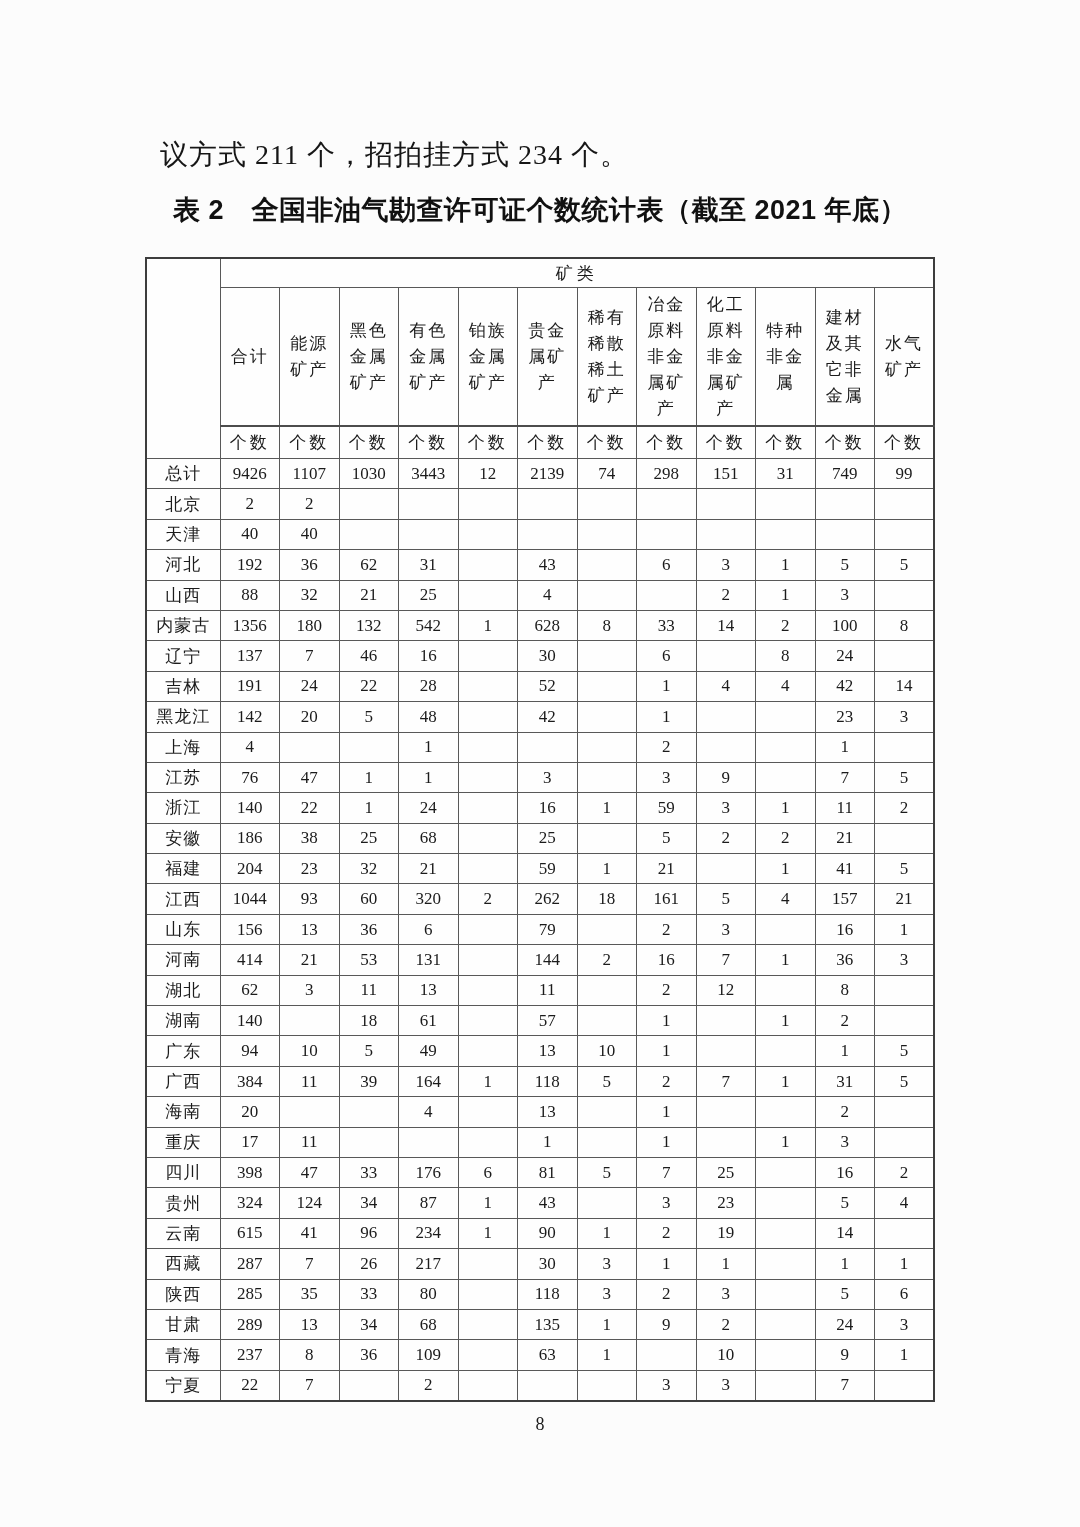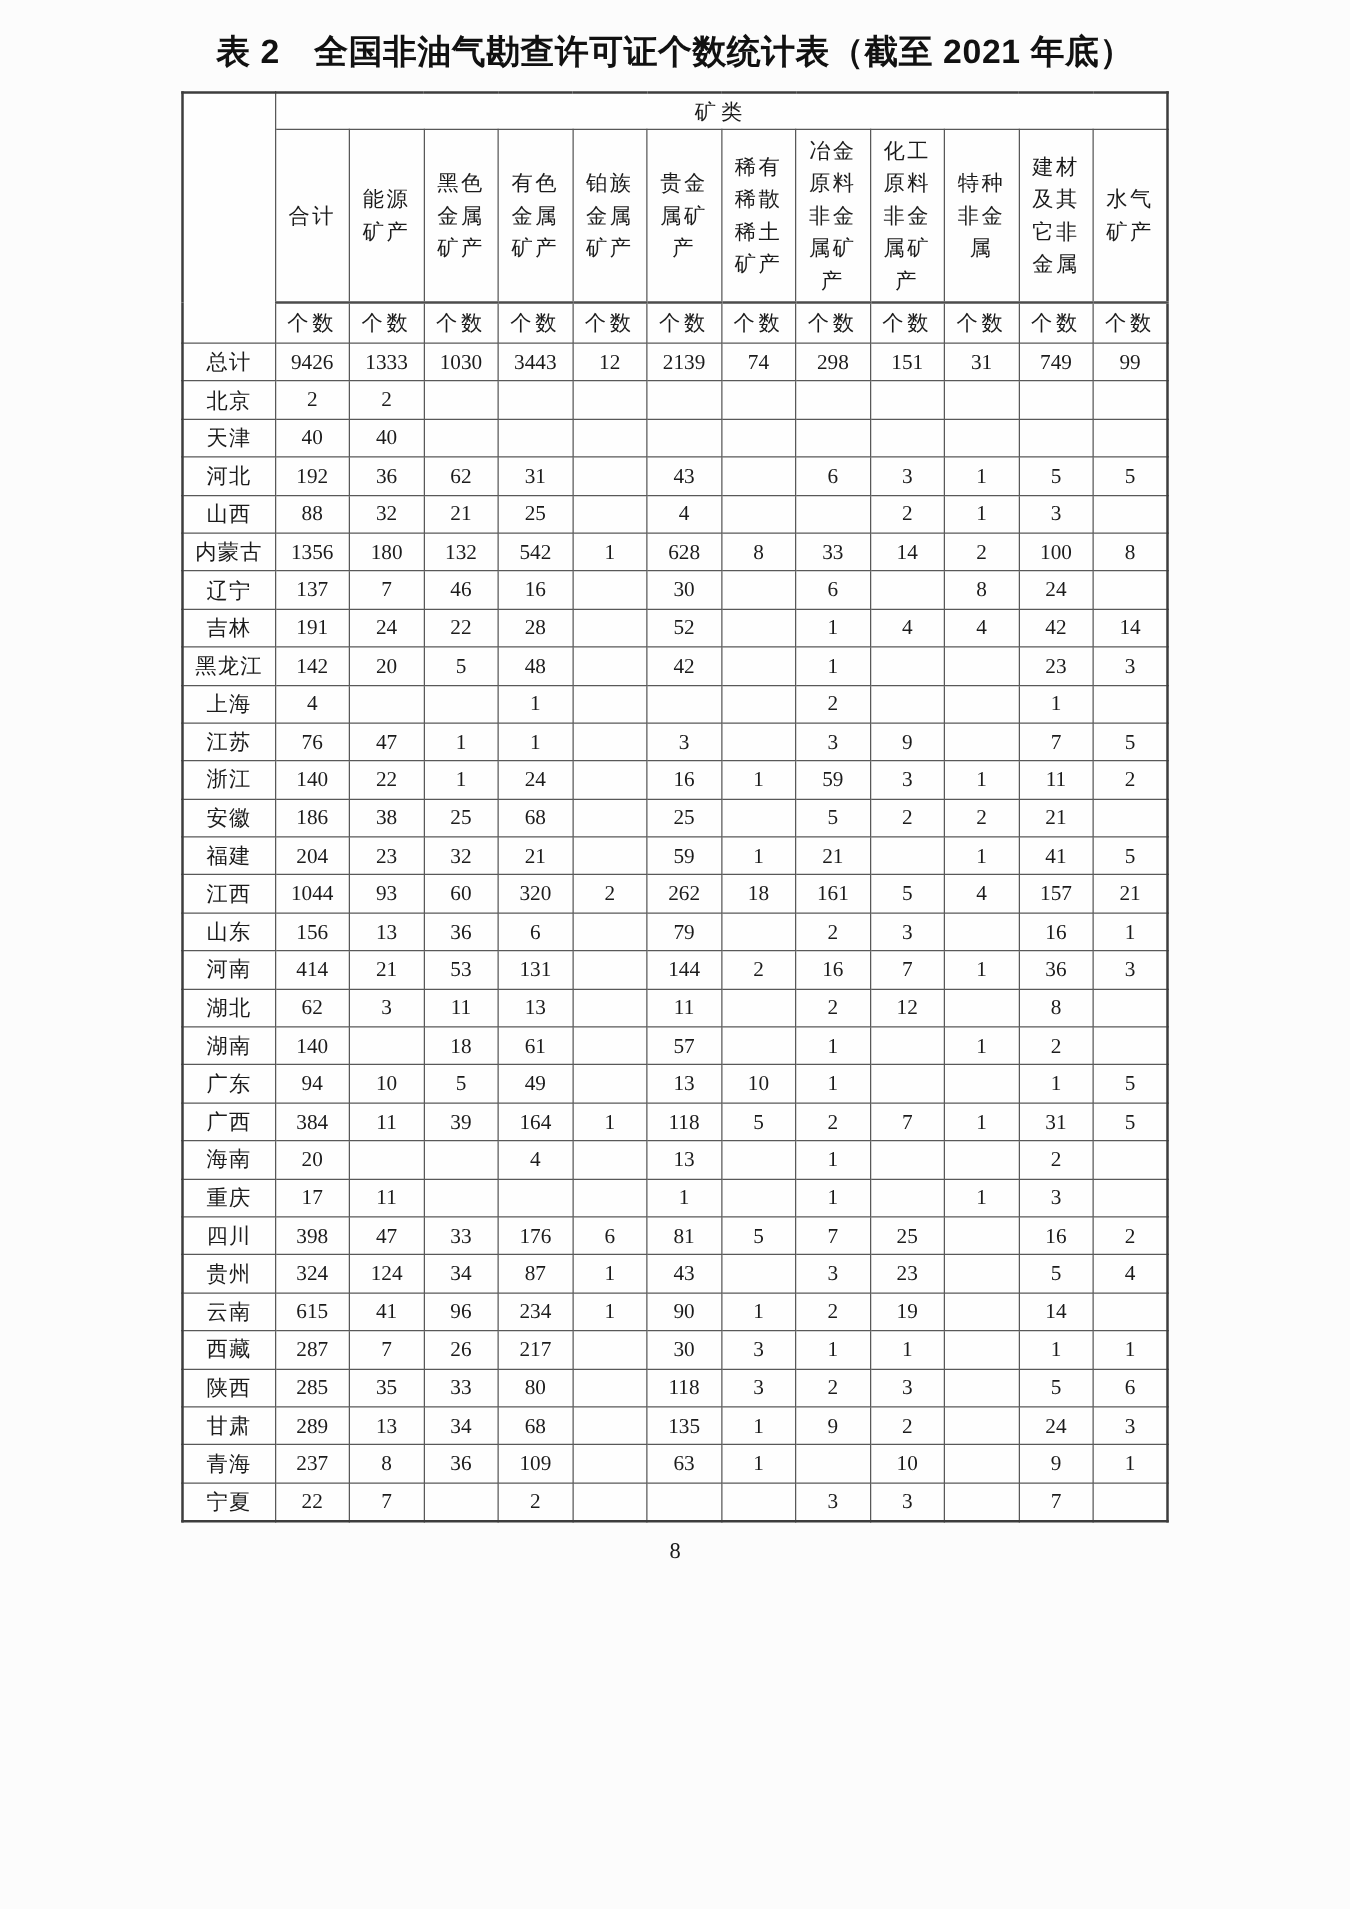--- a/index.html
+++ b/index.html
@@ -23,21 +23,21 @@
     margin: 28px 0 0 0;
     text-align: center;
     font-size: 27px;
     line-height: 1;
     font-weight: 700;
     letter-spacing: 0.5px;
     font-family: Liberation Sans, sans-serif;
     color: #111;
   }
   table.stats {
-    margin: 18px auto 0 auto;
+    margin: 33px auto 0 auto;
     width: 790px;
     border-collapse: collapse;
     table-layout: fixed;
     border: 2px solid #3d3d3d;
     background: #fefefe;
   }
   table.stats th, table.stats td {
     border: 1px solid #585858;
     font-weight: 400;
     text-align: center;
@@ -66,20 +66,21 @@
     margin-top: 12px;
     text-align: center;
     font-size: 18px;
     color: #1b1b1b;
   }
 </style>
 </head>
 <body>
 
 <div class="page">
+  <p class="intro">议方式 211 个，招拍挂方式 234 个。</p>
   <h2 class="title">表 2　全国非油气勘查许可证个数统计表（截至 2021 年底）</h2>
   <table class="stats">
     <colgroup>
       <col style="width:74px">
       <col span="12">
     </colgroup>
     <thead>
         <tr class="group-row">
           <th rowspan="3"></th>
           <th colspan="12">矿类</th>
@@ -110,21 +111,21 @@
           <th>个数</th>
           <th>个数</th>
           <th>个数</th>
           <th>个数</th>
         </tr>
       </thead>
     <tbody>
         <tr>
           <th scope="row">总计</th>
           <td>9426</td>
-          <td>1333</td>
+          <td>1107</td>
           <td>1030</td>
           <td>3443</td>
           <td>12</td>
           <td>2139</td>
           <td>74</td>
           <td>298</td>
           <td>151</td>
           <td>31</td>
           <td>749</td>
           <td>99</td>

